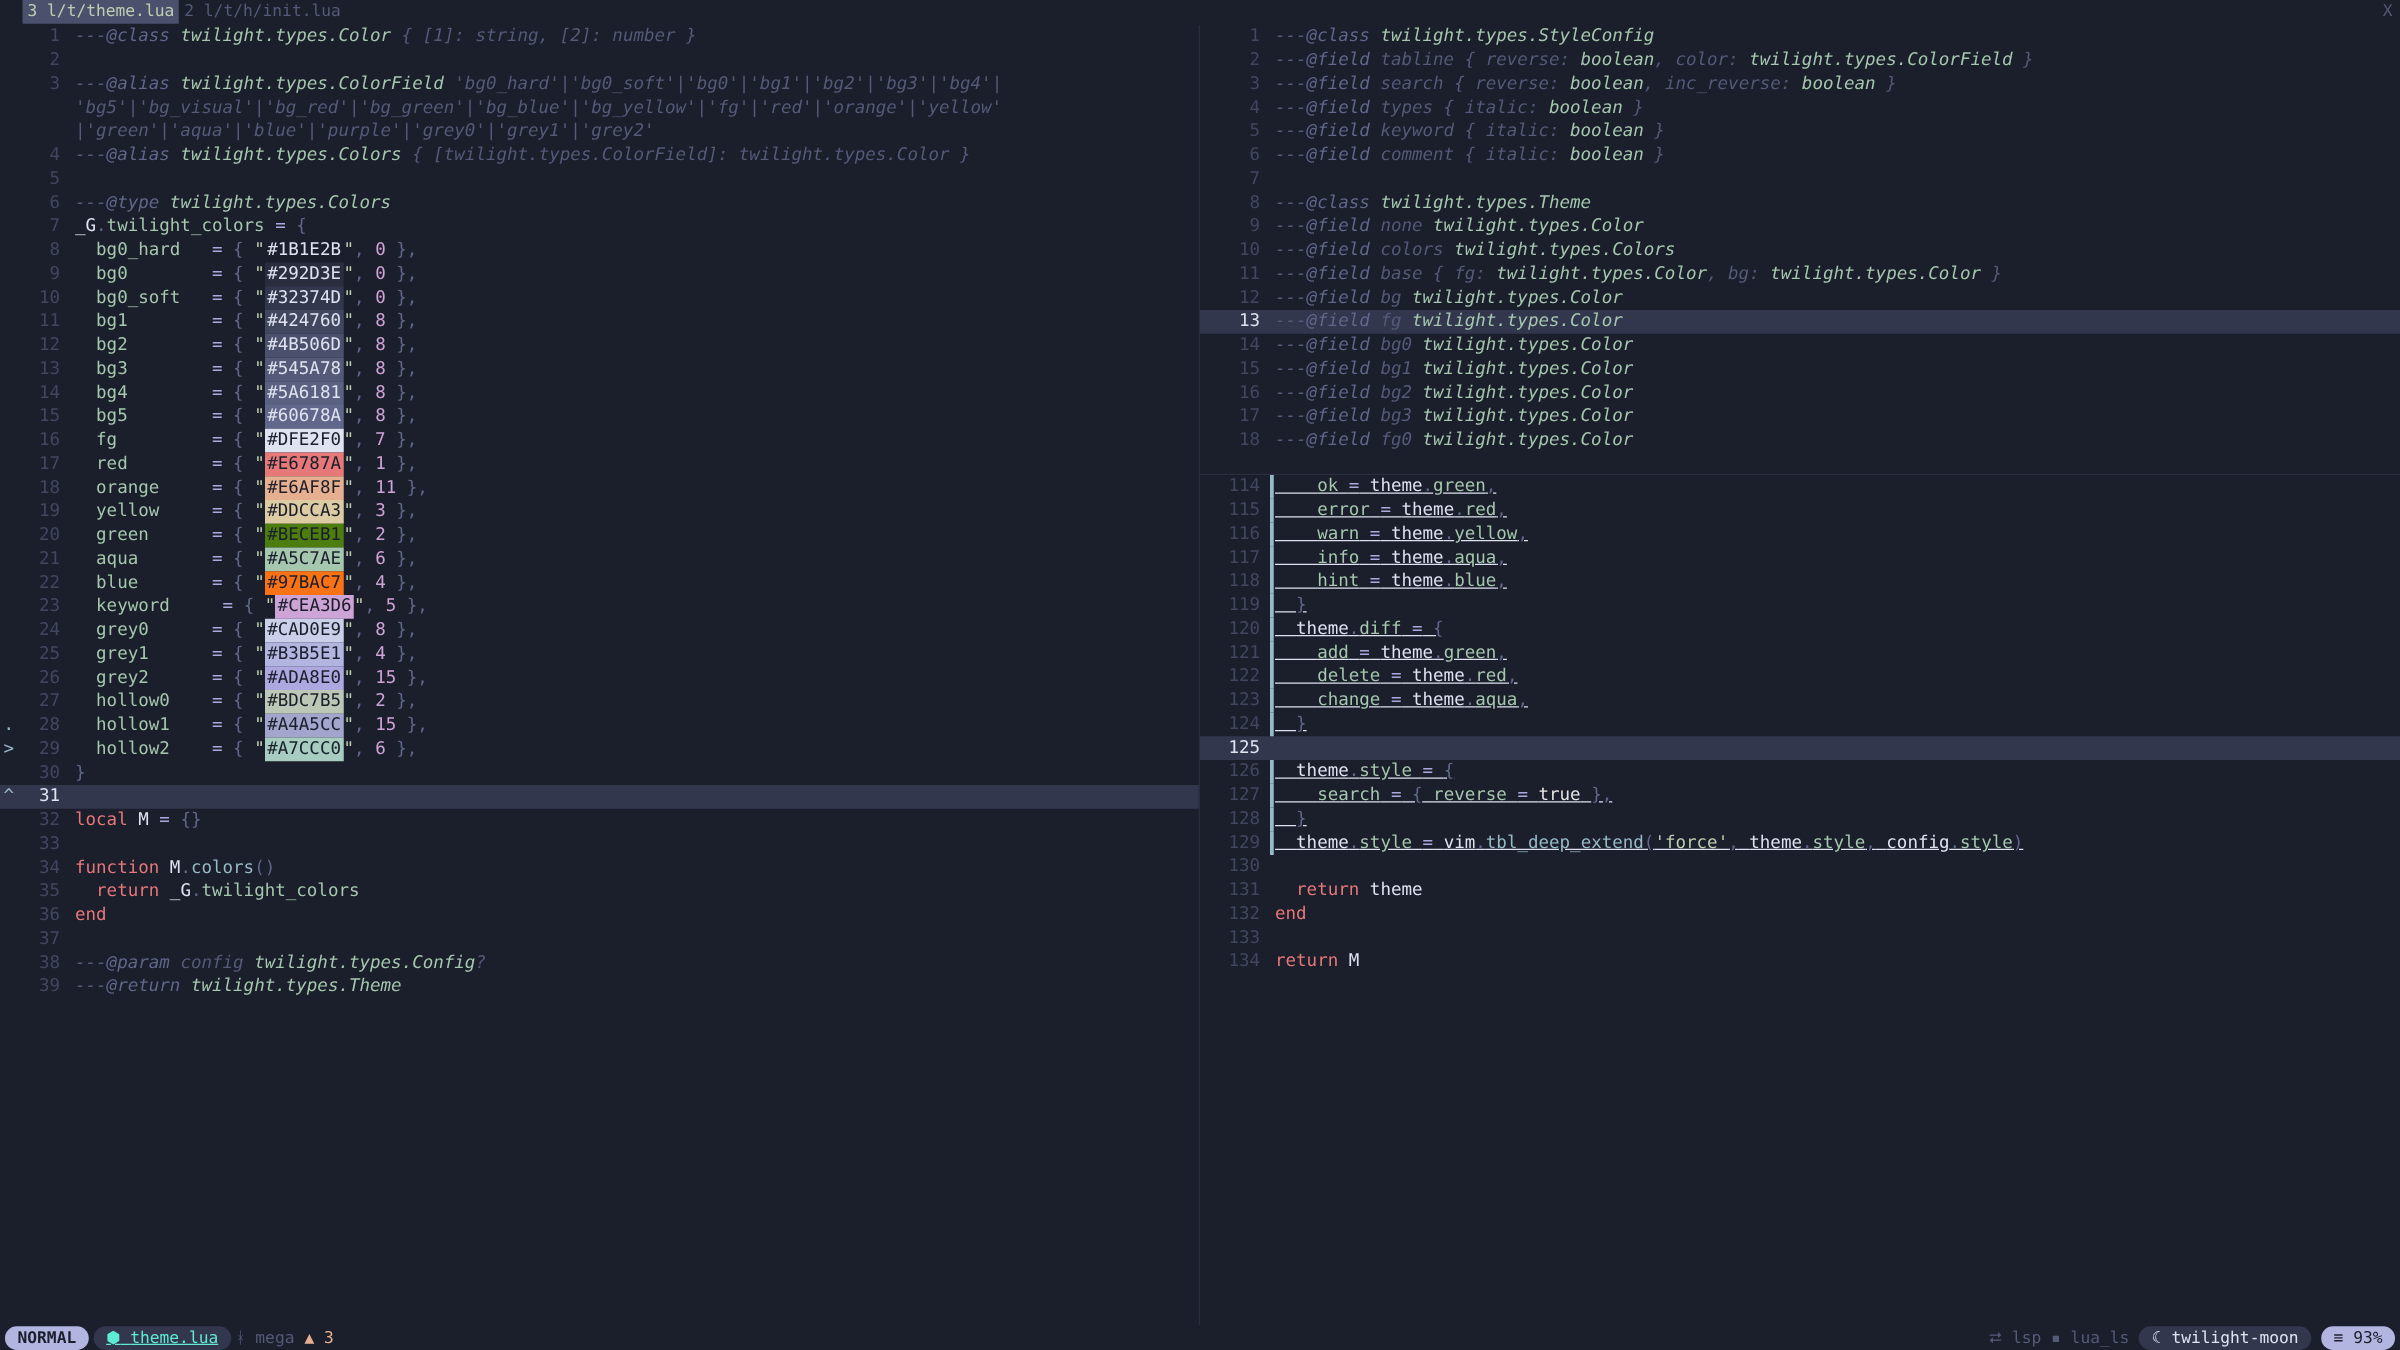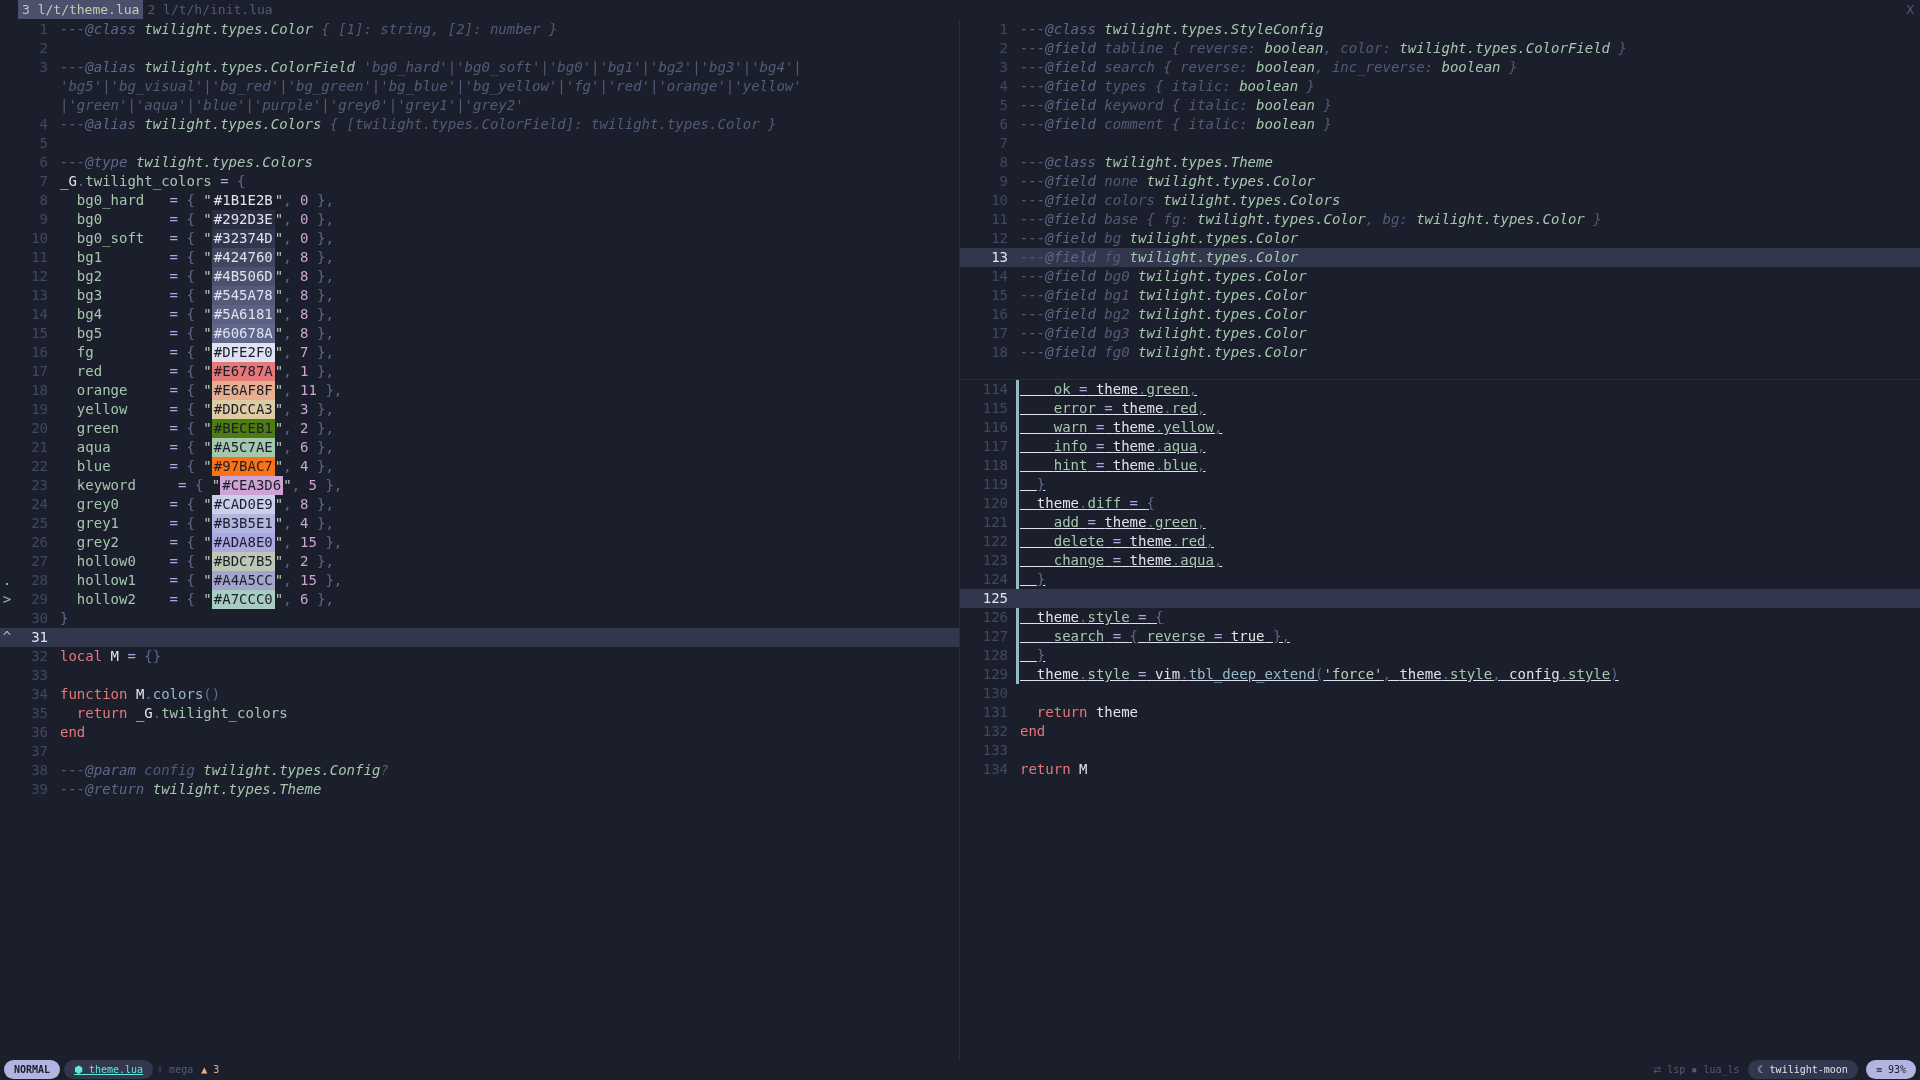--- a/index.html
+++ b/index.html
@@ -64,22 +64,22 @@
   .op { color: #ADA8E0; }
 
   .swatch { display:inline-block; padding:0 2px; color:#1B1E2B; }
 
   .git-bar { border-left: 3px solid #97BAC7; margin-left:-4px; padding-left:1px;text-decoration:underline;}
 
   .statusline {
     height: 20px;
     background: #1B1E2B;
     display: flex;
-    align-items: flex-start;
-    font-size: 10px;
+    align-items: center;
+    font-size: 13px;
     padding: 0 4px;
   }
   .pill { padding: 0 10px; border-radius: 10px; margin-right:4px;}
   .mode { background: #B3B5E1; color: #1B1E2B; font-weight:bold;}
   .file-pill { background: #32374D; color:#5eead4;text-decoration:underline;}
   .branch { color: #545A78; }
   .diag { color: #E6AF8F; }
   .spacer { flex:1; }
   .right-seg { color:#545A78; margin-left:12px;}
   .moon-pill { background:#32374D; color:#DFE2F0; padding:0 10px; border-radius:10px; margin-left:8px;}

